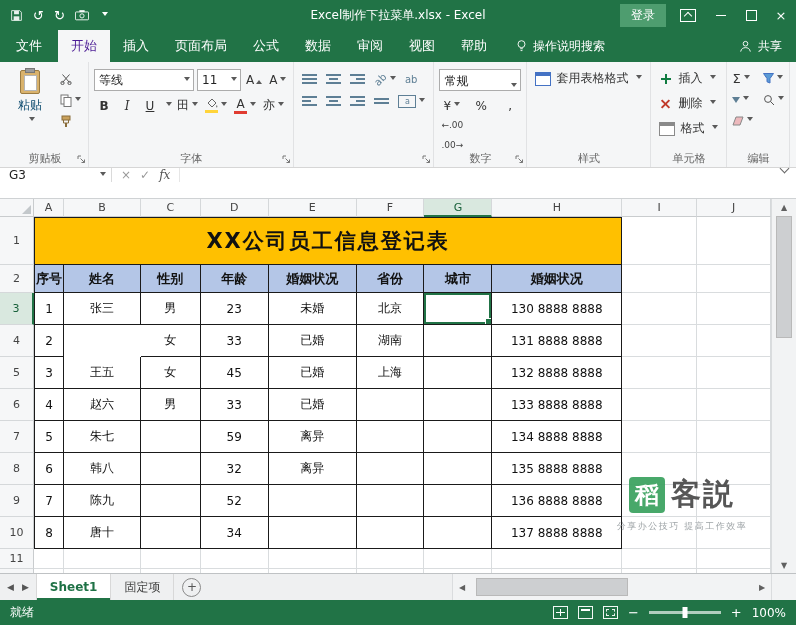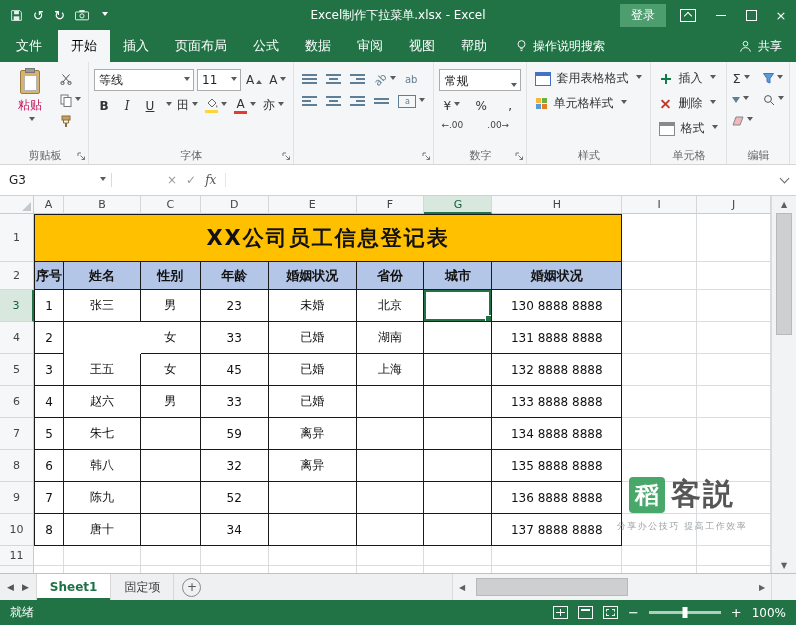--- a/index.html
+++ b/index.html
@@ -17,34 +17,34 @@
   .ropt::after{content:"";position:absolute;left:3.5px;top:3.5px;width:5px;height:5px;
                border-left:1px solid #fff;border-top:1px solid #fff;transform:rotate(45deg);}
   .winbtn{width:30px;height:100%;display:flex;align-items:center;justify-content:center;font-size:13px;}
   .minline{width:10px;height:1px;background:#fff;display:block;}
   .maxbox{width:9px;height:9px;border:1px solid #fff;display:block;}
 
   
   .tabrow{flex:0 0 32px;background:#217346;display:flex;align-items:stretch;color:#fff;font-size:13px;}
   .ftab{padding:0 16px;display:flex;align-items:center;}
   .rtab{padding:0 13px;display:flex;align-items:center;}
-  .rtab.active{background:#F5F6F7;color:#000000;}
+  .rtab.active{background:#F5F6F7;color:#4c1d95;}
   .tellme{display:flex;align-items:center;gap:6px;margin-left:16px;font-size:12px;}
   .share{margin-left:auto;display:flex;align-items:center;gap:6px;margin-right:14px;font-size:12px;}
 
   
   .ribbon{flex:0 0 102px;background:#F5F6F7;border-bottom:1px solid #D6D6D6;display:flex;padding:0 2px;}
   .rgroup{position:relative;display:flex;flex-direction:column;border-right:1px solid #E1E2E4;padding:2px 5px 0;}
   .rg-body{flex:1;display:flex;}
   .rg-label{height:17px;font-size:11px;color:#666;display:flex;align-items:center;justify-content:center;}
   .launcher{position:absolute;right:2px;bottom:3px;}
   .dd{width:0;height:0;border:3px solid transparent;border-top:4px solid #5a5a5a;display:inline-block;margin-left:3px;vertical-align:middle;}
   .ddu{width:0;height:0;border:3px solid transparent;border-bottom:4px solid #5a5a5a;display:inline-block;margin-left:2px;}
   .ddw{border-top-color:#fff;}
-  .pastebtn{width:46px;display:flex;flex-direction:column;align-items:center;padding-top:6px;gap:3px;font-size:12px;color:#be185d;}
+  .pastebtn{width:46px;display:flex;flex-direction:column;align-items:center;padding-top:6px;gap:3px;font-size:12px;color:#0c4a6e;}
   .board{width:18px;height:22px;background:#D9B26C;border:1px solid #9a7b42;border-radius:2px;position:relative;display:block;}
   .board::before{content:"";position:absolute;top:-3px;left:4px;width:8px;height:3px;background:#9a9a9a;border:1px solid #777;}
   .board::after{content:"";position:absolute;left:3px;top:4px;width:11px;height:14px;background:#fff;border:1px solid #b5b5b5;}
   .smallcol{display:flex;flex-direction:column;gap:5px;padding:7px 2px 0 7px;}
   .sbtn{display:flex;align-items:center;height:16px;}
   .fontgrp,.numgrp{display:flex;flex-direction:column;gap:5px;padding-top:5px;}
   .frow{display:flex;align-items:center;gap:3px;}
   .combo{height:20px;background:#fff;border:1px solid #ACACAC;display:flex;align-items:center;font-size:12px;padding-left:4px;color:#222;}
   .combo .dd{margin-left:auto;margin-right:3px;}
   .fname{width:94px;}.fsize{width:38px;}.nfmt{width:76px;align-items:flex-end;}
@@ -58,21 +58,21 @@
   .abtn{display:flex;align-items:center;padding:0 3px;height:16px;}
   .bars{display:flex;flex-direction:column;gap:2px;width:15px;}
   .bars b{height:2px;background:#5E7F95;display:block;width:15px;}
   .bars.c b:nth-child(2n){width:9px;margin:0 auto;}
   .bars.l b:nth-child(2n){width:9px;}
   .bars.r b:nth-child(2n){width:9px;margin-left:auto;}
   .orient{transform:rotate(-45deg);font-size:10px;color:#5E7F95;display:inline-block;}
   .wrapico{font-size:10px;color:#5E7F95;}
   .mergebox{width:16px;height:11px;border:1px solid #5E7F95;display:flex;align-items:center;justify-content:center;font-size:8px;color:#5E7F95;}
   .numicons{display:flex;align-items:center;gap:9px;padding-left:2px;}
-  .decrow{display:flex;align-items:flex-start;gap:24px;padding-left:2px;}
+  .decrow{display:flex;align-items:flex-start;gap:10px;padding-left:2px;flex-direction:column;}
   .decbtn{font-size:9px;color:#444;}
   .vlist{display:flex;flex-direction:column;gap:2px;padding-top:3px;}
   .stylebtn{display:flex;align-items:center;gap:5px;font-size:12px;height:23px;padding:0 3px;color:#333;}
   .ic-cond,.ic-table,.ic-cs,.ic-ins,.ic-del,.ic-fmt{width:14px;height:12px;display:flex;flex-direction:column;gap:1px;justify-content:center;}
   .ic-cond b{height:2px;display:block;}
   .ic-cond b:nth-child(1){background:#D6604D;width:13px;}
   .ic-cond b:nth-child(2){background:#F0A13A;width:10px;}
   .ic-cond b:nth-child(3){background:#4A89C8;width:13px;}
   .ic-table{border:1px solid #4472C4;background:linear-gradient(#4472C4 0 3px,#fff 3px);}
   .ic-cs{flex-direction:row;flex-wrap:wrap;gap:1px;width:13px;}
@@ -85,21 +85,21 @@
   .ic-ins b:nth-child(2){width:2px;height:10px;left:6px;top:1px;}
   .ic-del{position:relative;}
   .ic-del b{position:absolute;width:11px;height:2px;background:#C0392B;left:1px;top:5px;display:block;}
   .ic-del b:nth-child(1){transform:rotate(45deg);}.ic-del b:nth-child(2){transform:rotate(-45deg);}
   .ic-fmt{border:1px solid #8a8a8a;background:linear-gradient(#8a8a8a 0 3px,#fff 3px);}
   .editgrid{display:grid;grid-template-columns:auto auto;gap:4px 10px;padding-top:6px;align-content:start;}
   .ebtn{display:flex;align-items:center;height:17px;font-size:13px;color:#333;}
   .fillarrow{width:0;height:0;border:4px solid transparent;border-top:6px solid #5E7F95;display:inline-block;margin-top:4px;}
 
   
-  .fbar{flex:0 0 30px;background:#fff;border-bottom:1px solid #CFD2D4;display:flex;align-items:center;font-size:12px;gap:46px;}
+  .fbar{flex:0 0 30px;background:#fff;border-bottom:1px solid #CFD2D4;display:flex;align-items:flex-start;font-size:12px;}
   .namebox{width:102px;display:flex;align-items:center;padding-left:9px;position:relative;border-right:1px solid #DADADA;}
   .namebox .dd{position:absolute;right:5px;}
   .fxbtns{display:flex;align-items:center;gap:9px;padding:0 9px;color:#999;border-right:1px solid #E6E6E6;}
   .fx{font-style:italic;font-family:"DejaVu Serif","Liberation Serif",serif;color:#555;}
   .finput{flex:1;display:flex;align-items:center;padding-left:6px;}
   .fchev{width:24px;display:flex;align-items:center;justify-content:center;}
   .chev{width:6px;height:6px;border-right:1.4px solid #666;border-bottom:1.4px solid #666;transform:rotate(45deg);margin-top:-3px;}
 
   
   .gridwrap{flex:1;display:flex;min-height:0;background:#fff;}
@@ -442,30 +442,20 @@
     </div>
 
     <div class="rgroup">
       <div class="rg-body">
         <div class="vlist">
           <div class="stylebtn">
             <span class="ic-table"></span>
             <span>套用表格格式</span>
             <i class="dd"></i>
           </div>
-          <div class="stylebtn">
-            <span class="ic-cs">
-                <b></b>
-                <b></b>
-                <b></b>
-                <b></b>
-              </span>
-            <span>单元格样式</span>
-            <i class="dd"></i>
-          </div>
         </div>
       </div>
       <div class="rg-label">
           <span>样式</span>
         </div>
     </div>
 
     <div class="rgroup">
       <div class="rg-body">
         <div class="vlist">

